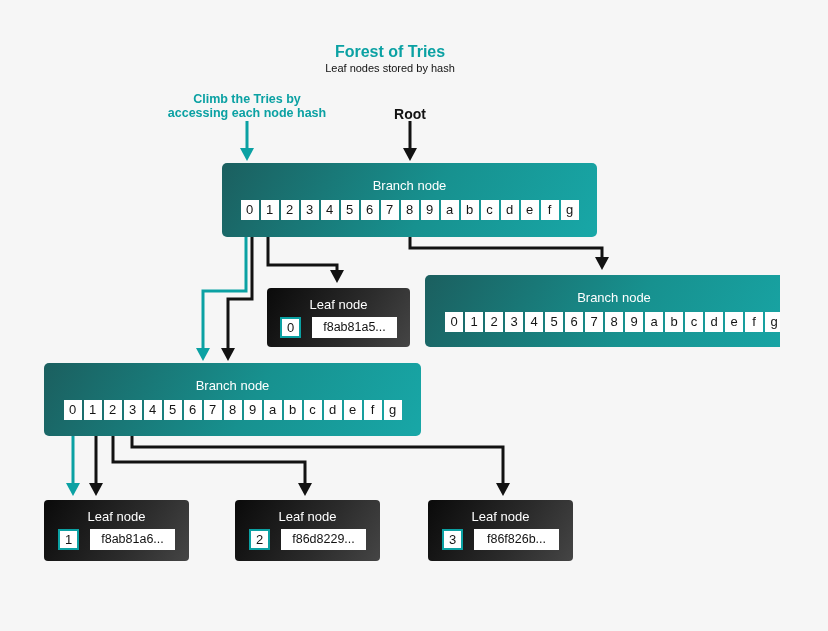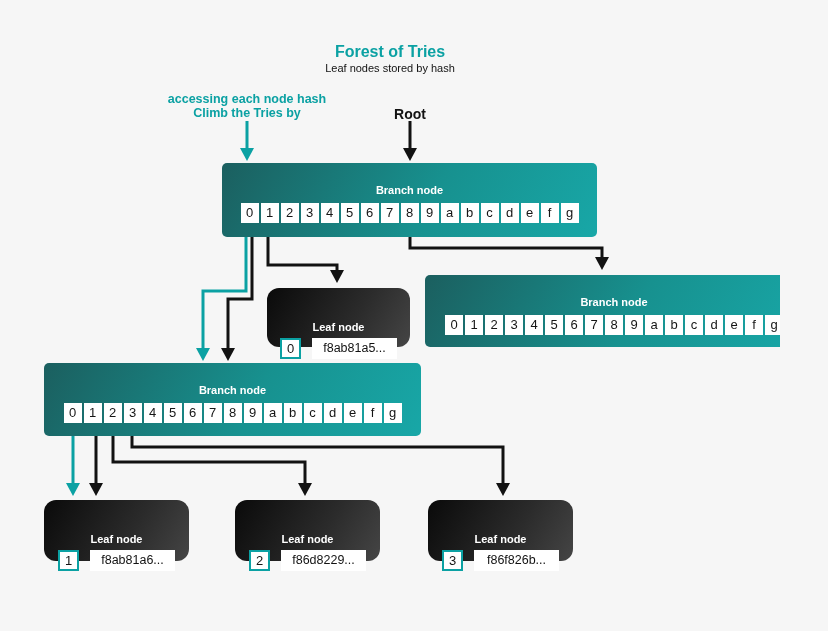--- a/index.html
+++ b/index.html
@@ -26,28 +26,28 @@
          font-size:12.5px;font-weight:bold;line-height:14px;color:var(--accent);}
   .root-label{position:absolute;left:360px;top:106px;width:100px;text-align:center;
          font-size:14px;font-weight:bold;color:var(--ink);}
 
   .branch{position:absolute;border-radius:5px;padding-top:15px;
          background:linear-gradient(120deg,var(--branch-dark) 0%,#17918f 55%,var(--branch-light) 100%);}
   .branch-top{left:222px;top:163px;width:375px;height:74px;}
   .branch-right{left:425px;top:275px;width:378px;height:72px;}
   .branch-lower{left:44px;top:363px;width:377px;height:73px;}
 
-  .node-label{text-align:center;font-weight:bold;font-size:11px;color:#fff;margin-top:6px;}
+  .node-label{text-align:center;font-weight:normal;font-size:13px;color:#fff;}
   .branch .node-label{margin-bottom:7px;}
 
   .cells{display:flex;justify-content:center;gap:2px;}
   .cell{flex:0 0 auto;width:18px;height:20px;background:var(--cell-bg);
         color:#151515;font-size:13px;line-height:20px;text-align:center;}
 
-  .leaf{position:absolute;border-radius:12px;padding-top:27px;
+  .leaf{position:absolute;border-radius:4px;padding-top:9px;
         background:linear-gradient(120deg,var(--leaf-dark) 0%,#2b2b2b 60%,var(--leaf-light) 100%);}
   .leaf-mid{left:267px;top:288px;width:143px;height:59px;}
   .leaf-1{left:44px;top:500px;width:145px;height:61px;}
   .leaf-2{left:235px;top:500px;width:145px;height:61px;}
   .leaf-3{left:428px;top:500px;width:145px;height:61px;}
 
   .leaf-row{display:flex;justify-content:center;align-items:center;gap:11px;margin-top:5px;}
   .idx-cell{width:21px;height:21px;border:2px solid var(--accent);background:var(--cell-bg);
         color:#151515;font-size:13px;line-height:17px;text-align:center;}
   .hash-cell{width:85px;height:21px;background:var(--cell-bg);color:var(--ink);
@@ -61,22 +61,22 @@
 </style>
 </head>
 <body>
 
 <div class="canvas">
 
   <div class="title">Forest of Tries</div>
   <div class="subtitle">Leaf nodes stored by hash</div>
 
   <div class="climb-label">
+    <div>Climb the Tries by</div>
     <div>accessing each node hash</div>
-    <div>Climb the Tries by</div>
   </div>
   <div class="root-label">Root</div>
 
   <svg class="wires" width="828" height="631" viewBox="0 0 828 631">
 
     <polyline class="wire teal" points="247,121 247,150"></polyline>
     <polygon class="tip teal" points="240,148 254,148 247,161"></polygon>
 
     <polyline class="wire" points="410,121 410,150"></polyline>
     <polygon class="tip" points="403,148 417,148 410,161"></polygon>

